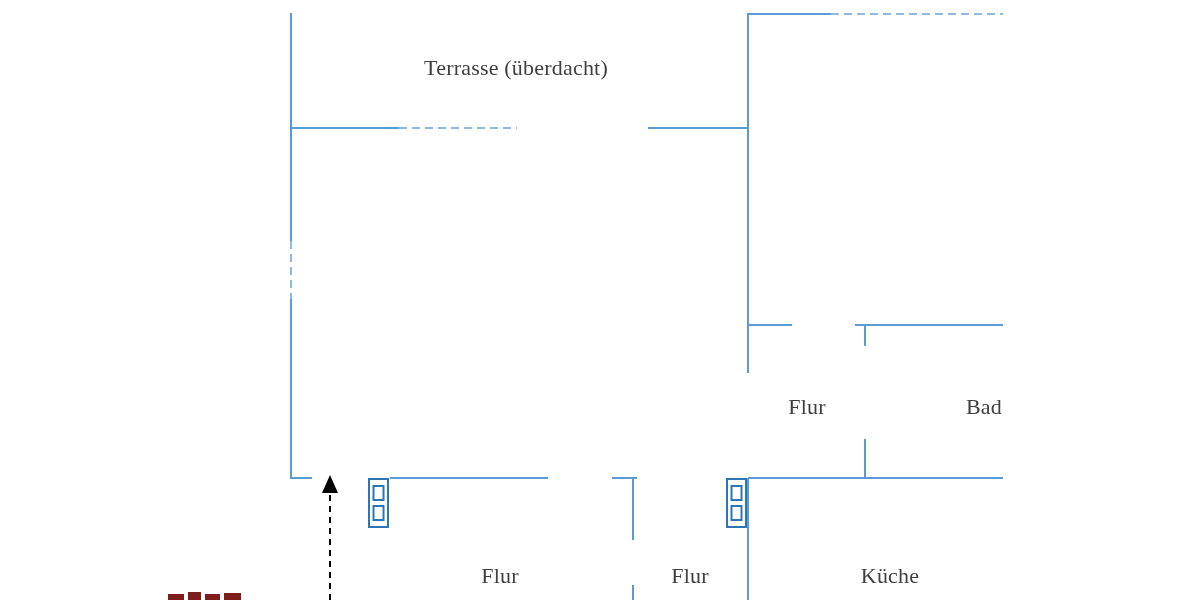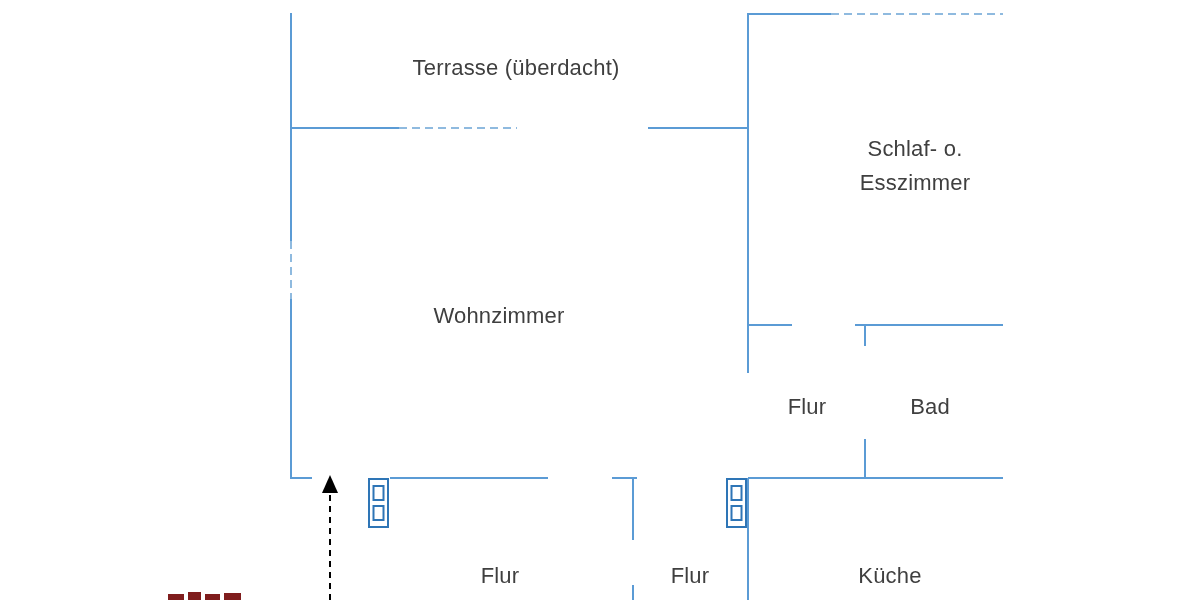--- a/index.html
+++ b/index.html
@@ -6,21 +6,21 @@
     margin: 0;
     padding: 0;
     background: #ffffff;
   }
   .canvas {
     position: relative;
     width: 1003px;
     height: 600px;
     background: #ffffff;
     overflow: hidden;
-    font-family: Liberation Sans, sans-serif;
+    font-family: Liberation Serif, serif;
   }
   .walls-svg {
     position: absolute;
     left: 0;
     top: 0;
   }
   .room-label {
     position: absolute;
     transform: translate(-50%, -50%);
     font-size: 22px;
@@ -102,30 +102,25 @@
     <g fill="#7F1D1D">
       <rect x="168" y="594" width="16" height="6"></rect>
       <rect x="188" y="592" width="13" height="8"></rect>
       <rect x="205" y="594" width="15" height="6"></rect>
       <rect x="224" y="593" width="17" height="7"></rect>
     </g>
   </svg>
 
   <div class="room-label" style="left:516px; top:68px;">Terrasse (überdacht)</div>
 
-  <div class="room-label two-line" style="left:915px; top:166px;">
-    <div>Schlaf- o.</div>
-    <div>Esszimmer</div>
-  </div>
 
-  <div class="room-label" style="left:499px; top:316px;">Wohnzimmer</div>
 
   <div class="room-label" style="left:807px; top:407px;">Flur</div>
 
-  <div class="room-label" style="left:930px; top:407px;">Bad</div>
+  <div class="room-label" style="left:984px; top:407px;">Bad</div>
 
   <div class="room-label" style="left:500px; top:576px;">Flur</div>
 
   <div class="room-label" style="left:690px; top:576px;">Flur</div>
 
   <div class="room-label" style="left:890px; top:576px;">Küche</div>
 
 </div>
 
 </body></html>

